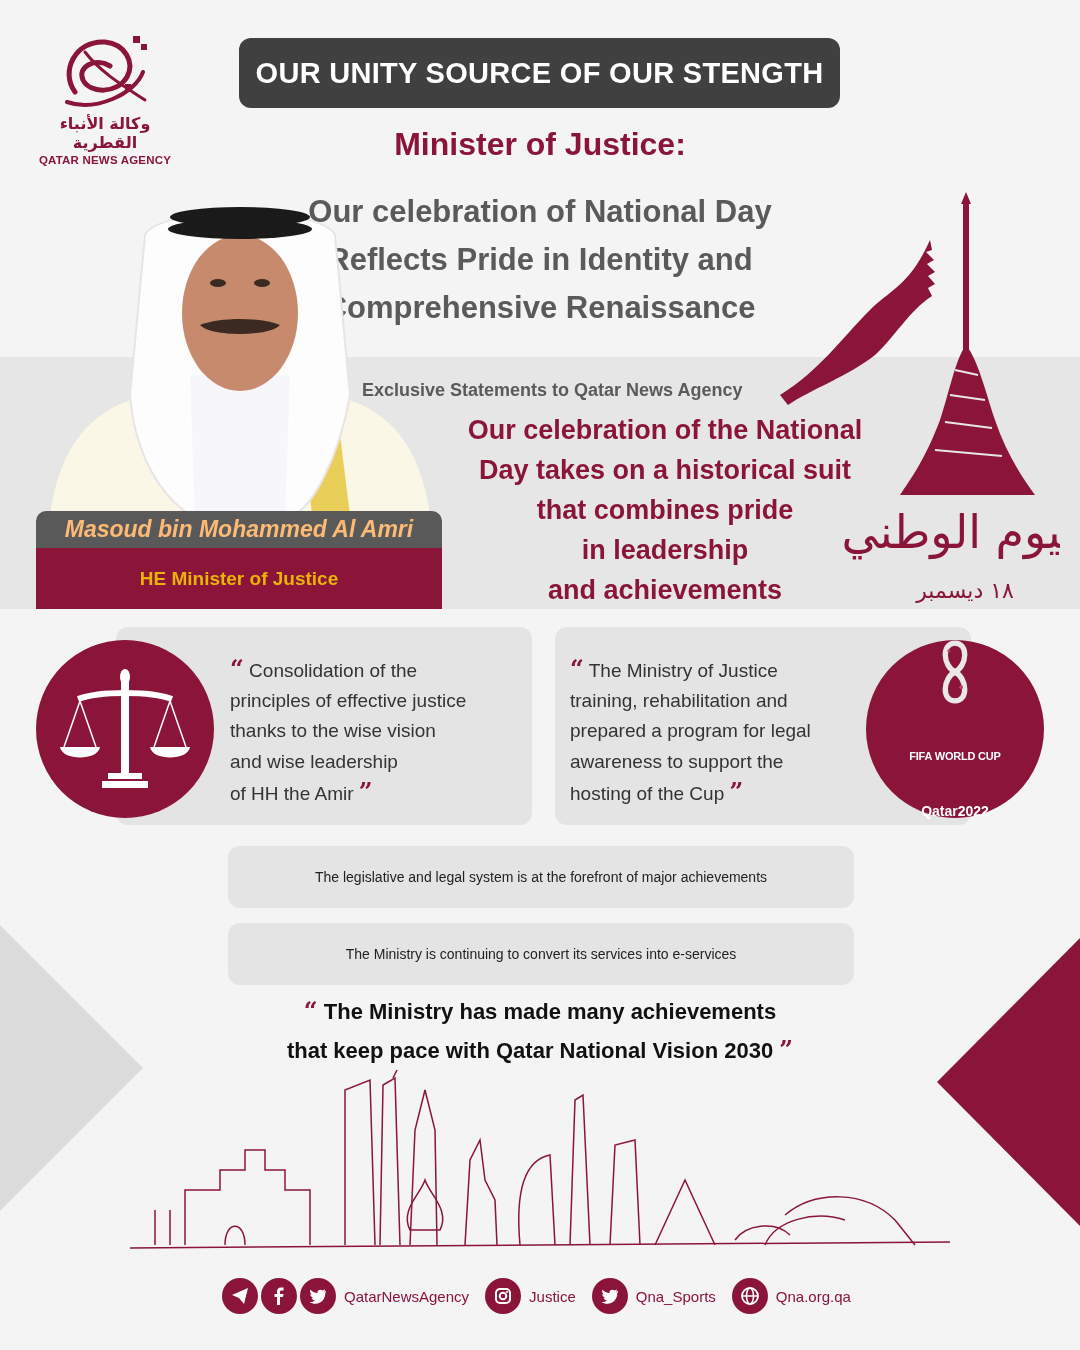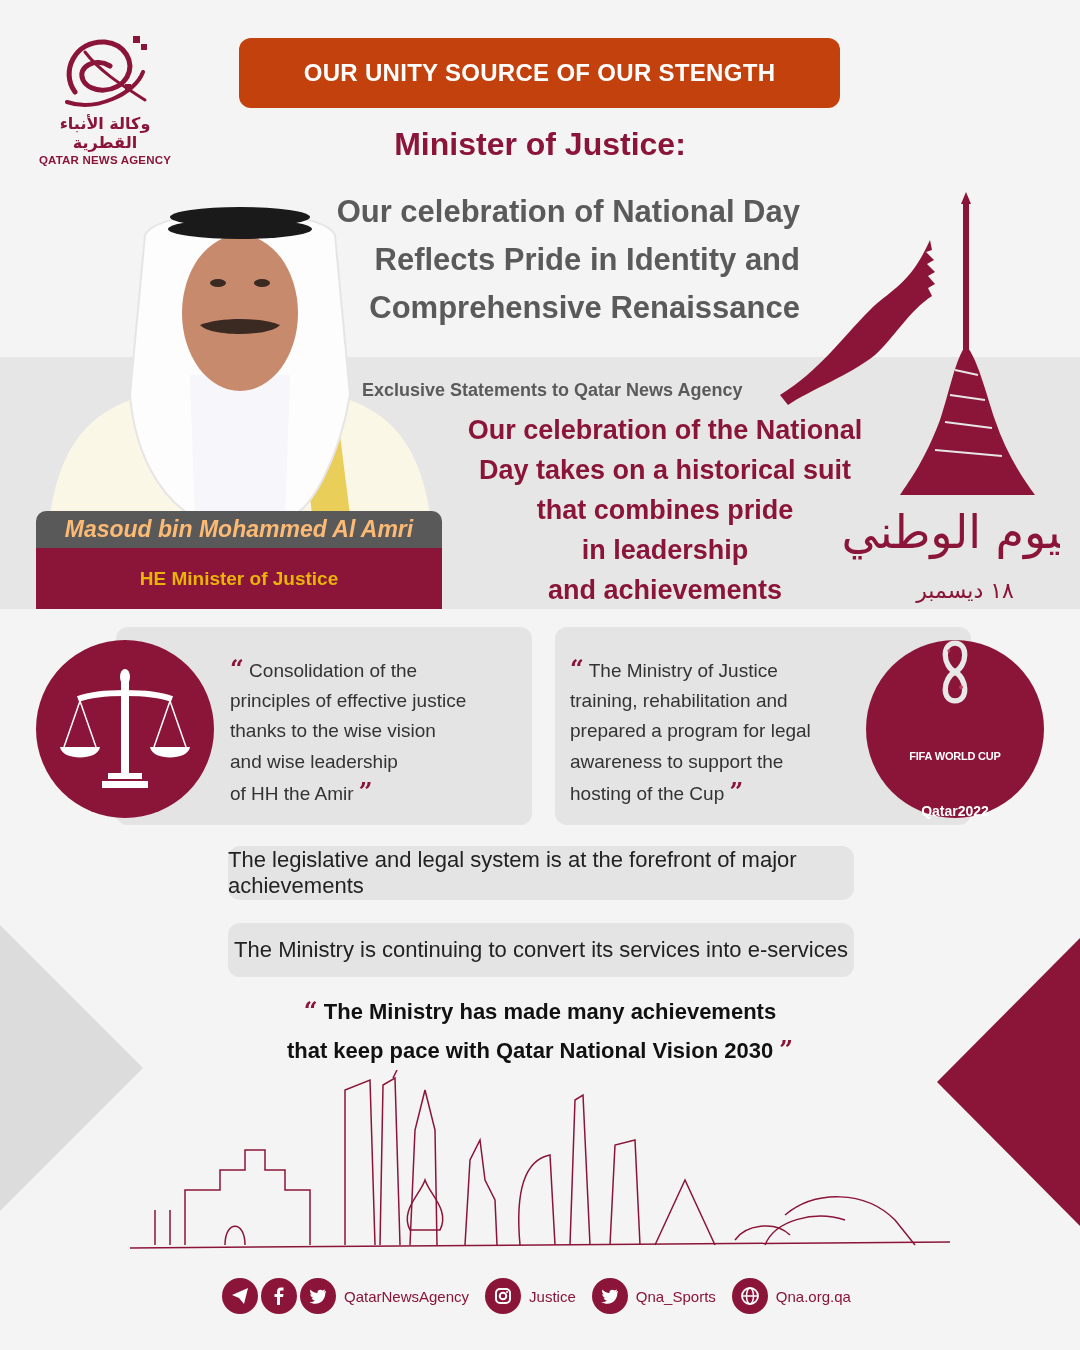--- a/index.html
+++ b/index.html
@@ -17,33 +17,33 @@
 
   
   .logo { left: 30px; top: 32px; width: 150px; height: 130px; text-align: center; }
   .logo svg { display: block; margin: 0 auto; }
   .logo-ar { font-size: 16px; color: #8a1538; font-weight: bold; margin-top: 4px; direction: rtl; }
   .logo-en { font-size: 11.5px; color: #8a1538; font-weight: bold; letter-spacing: 0.2px; margin-top: 2px; font-family: "Liberation Sans", sans-serif; }
 
   
   .top-banner {
     left: 239px; top: 38px; width: 601px; height: 70px;
-    background: #c2410c; border-radius: 12px;
-    color: #fff; font-size: 24px; font-weight: bold;
+    background: #404040; border-radius: 12px;
+    color: #fff; font-size: 29px; font-weight: bold;
     display: flex; align-items: center; justify-content: center;
     letter-spacing: 0.3px;
     font-family: "Liberation Sans", sans-serif;
   }
   .minister-title {
     left: 240px; top: 126px; width: 600px; text-align: center;
     color: #8a1538; font-size: 32px; font-weight: bold;
     font-family: "Liberation Sans", sans-serif;
   }
   .headline {
-    left: 280px; top: 188px; width: 520px; text-align: right;
+    left: 280px; top: 188px; width: 520px; text-align: center;
     color: #5a5a5a; font-size: 31px; font-weight: bold; line-height: 48px;
     font-family: "Liberation Sans", sans-serif;
   }
 
   
   .portrait { left: 50px; top: 195px; width: 380px; height: 320px; overflow: hidden; }
 
   
   .nameplate { left: 36px; top: 511px; width: 406px; height: 98px; }
   .name-row {
@@ -92,23 +92,23 @@
   }
   .quote-left { left: 230px; width: 290px; }
   .quote-right { left: 570px; width: 290px; }
   .qm { color: #8a1538; font-weight: bold; font-family: "DejaVu Serif", serif; font-size: 24px; }
 
   .wc-title { color: #fff; font-size: 11px; font-weight: bold; margin-top: 4px; font-family: "Liberation Sans", sans-serif; letter-spacing: -0.2px; }
   .wc-sub { color: #fff; font-size: 14px; font-weight: bold; font-family: "Liberation Sans", sans-serif; line-height: 14px; }
 
   
   .pill {
-    left: 228px; width: 626px; height: 54px; background: #e4e4e4;
+    left: 228px; width: 626px; height: 62px; background: #e4e4e4;
     border-radius: 12px; display: flex; align-items: center; justify-content: center;
-    font-size: 22px; color: #222;
+    font-size: 14px; color: #222;
     font-family: "Liberation Sans", sans-serif;
   }
   .pill-1 { top: 846px; }
   .pill-2 { top: 923px; }
 
   .closing {
     left: 200px; top: 992px; width: 680px; text-align: center;
     font-size: 22px; font-weight: bold; line-height: 38px; color: #111;
     font-family: "Liberation Sans", sans-serif;
   }

